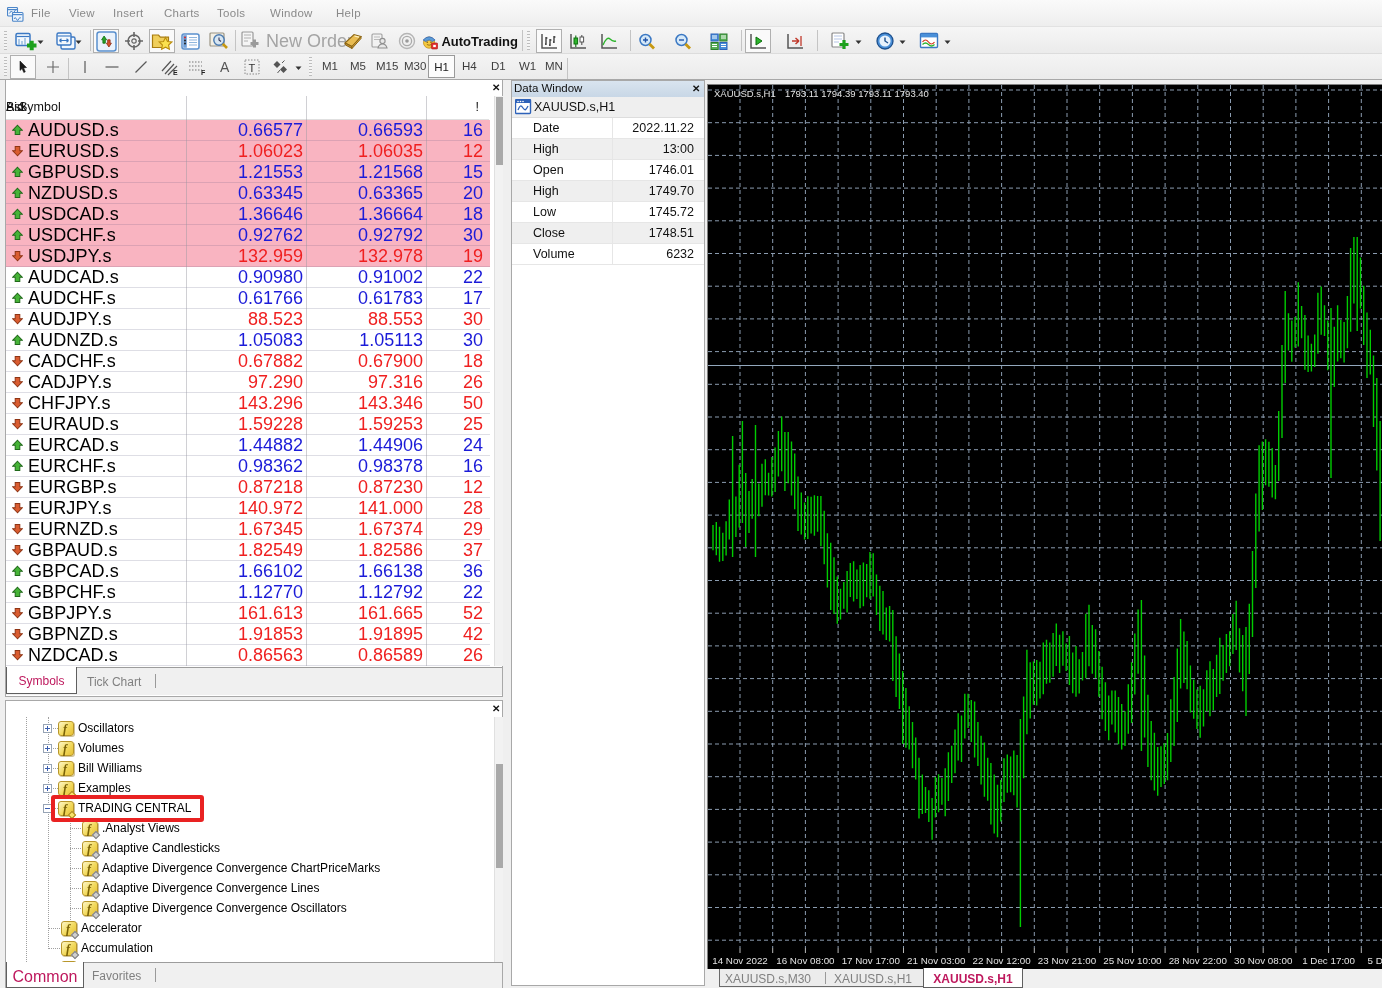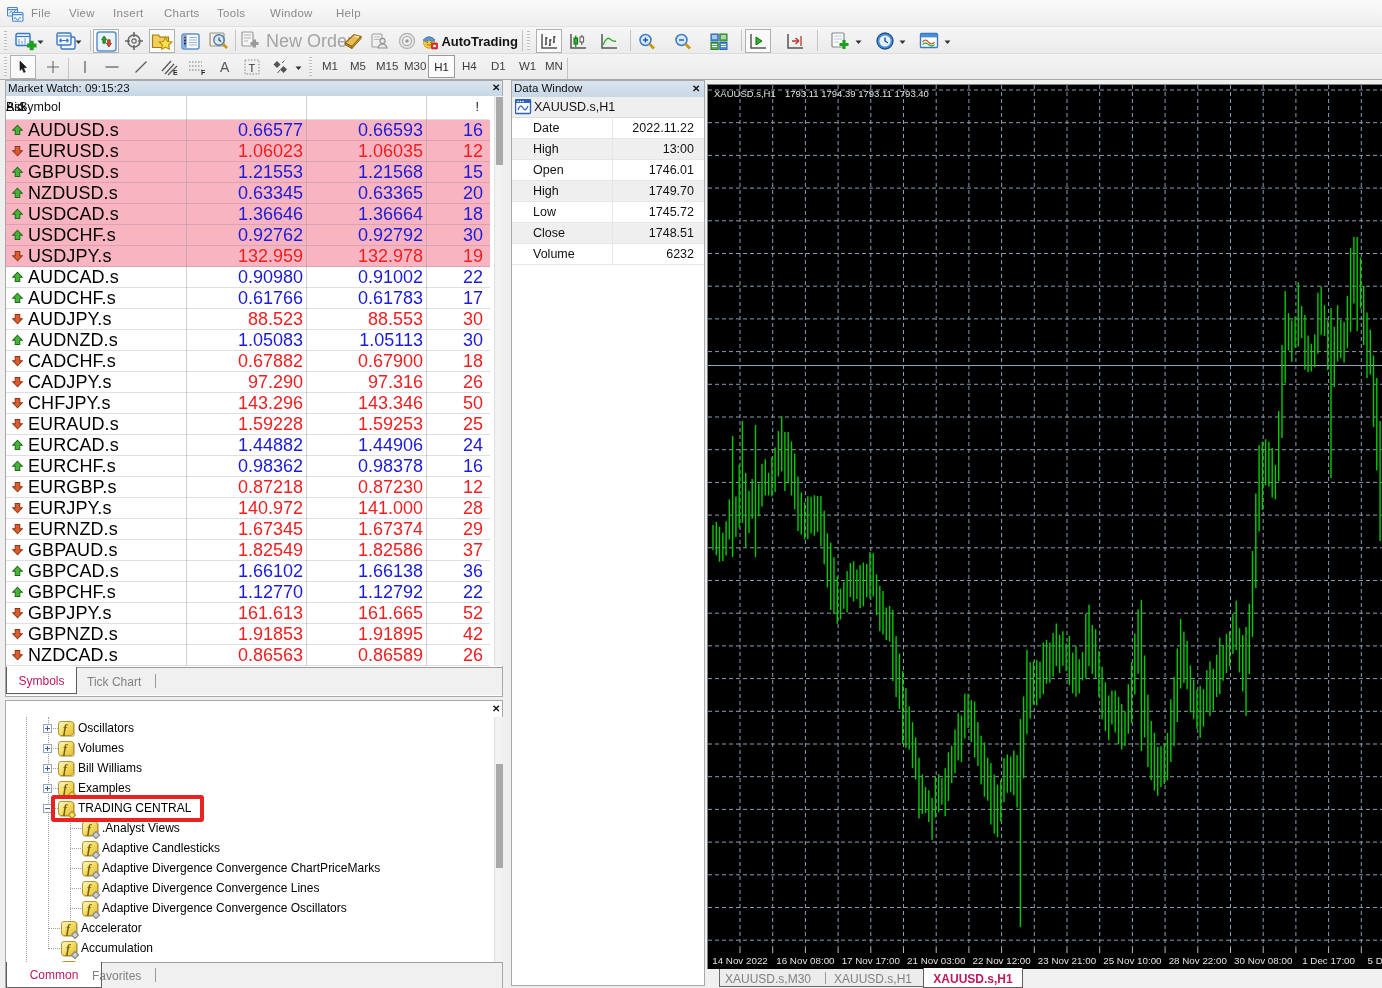--- a/index.html
+++ b/index.html
@@ -331,21 +331,20 @@
 <span class="tf" style="left:404px;letter-spacing:0;font-size:11.5px">M30</span>
 <div class="ab" style="left:428px;top:1px;width:27px;height:23px;background:#fcfcfc;border:1px solid #9a9a9a;text-align:center;padding-top:5px;font-size:11.5px;color:#222">H1</div>
 <span class="tf" style="left:462px;letter-spacing:0;font-size:11.5px">H4</span>
 <span class="tf" style="left:491px;letter-spacing:0;font-size:11.5px">D1</span>
 <span class="tf" style="left:519px;letter-spacing:0;font-size:11.5px">W1</span>
 <span class="tf" style="left:545px;letter-spacing:0;font-size:11.5px">MN</span>
 <div class="vsep" style="left:567px;top:4px"></div>
 </div>
 
 <div class="ab" style="left:5px;top:80px;width:498px;height:617px;border:1px solid #a8a8a8;border-top:none;background:#fff">
-<div class="ptitle" style="left:0;top:0;width:496px;border-top:1px solid #a8a8a8">Market Watch: 09:15:23</div>
 <div class="pclose" style="left:486px;top:2px">✕</div>
 <div class="ab" style="left:0;top:16px;width:483px;height:24px;border-bottom:1px solid #e0e0e0;font-size:12.5px">
   <span class="ab" style="left:13px;top:4px">Symbol</span>
   <span class="ab" style="left:0;top:4px;width:234px;text-align:left">Bid</span>
   <span class="ab" style="left:0;top:4px;width:414px;text-align:left">Ask</span>
   <span class="ab" style="left:0;top:4px;width:473px;text-align:right">!</span>
 </div>
 <div class="ab" id="mwrows" style="left:0;top:40px;width:484px">
 <div class="mwrow up pk">
         <span class="mc1"><svg class="arr" viewBox="0 0 12 12">
@@ -680,21 +679,21 @@
           <i>f</i>
         </span>
         <span>Alligator</span>
       </div>
 <div class="ab" style="left:45px;top:78px;width:153px;height:27px;border:4px solid #e92222;border-radius:3px"></div>
 </div>
 <div class="scroll" style="left:488px;top:16px;height:245px;width:9px">
       <div class="thumb" style="top:47px;height:104px;width:7px"></div>
     </div>
 <div class="tabstrip" style="left:0;top:261px;width:496px;height:26px;border-top:1px solid #9c9c9c">
-<div class="tabactive" style="left:0px;top:-1px;width:96px;height:26px;padding-top:6px;font-size:12px">Common</div>
+<div class="tabactive" style="left:0px;top:-1px;width:78px;height:26px;padding-top:6px;font-size:16px">Common</div>
 <span class="tabgray ab" style="left:86px;top:6px">Favorites</span>
 <div class="ab" style="left:149px;top:5px;width:1px;height:14px;background:#9a9a9a"></div>
 </div>
 </div>
 
 <div class="ab" style="left:511px;top:80px;width:194px;height:906px;border:1px solid #a8a8a8;background:#fff">
 <div class="ptitle" style="left:0;top:0;width:192px">Data Window</div>
 <div class="pclose" style="left:180px;top:2px">✕</div>
 <div class="ab" style="left:0;top:16px;width:192px;height:21px;background:#efefef;border-bottom:1px solid #ddd;display:flex;align-items:center">
 <svg style="margin-left:3px" width="17" height="16" viewBox="0 0 17 16">

